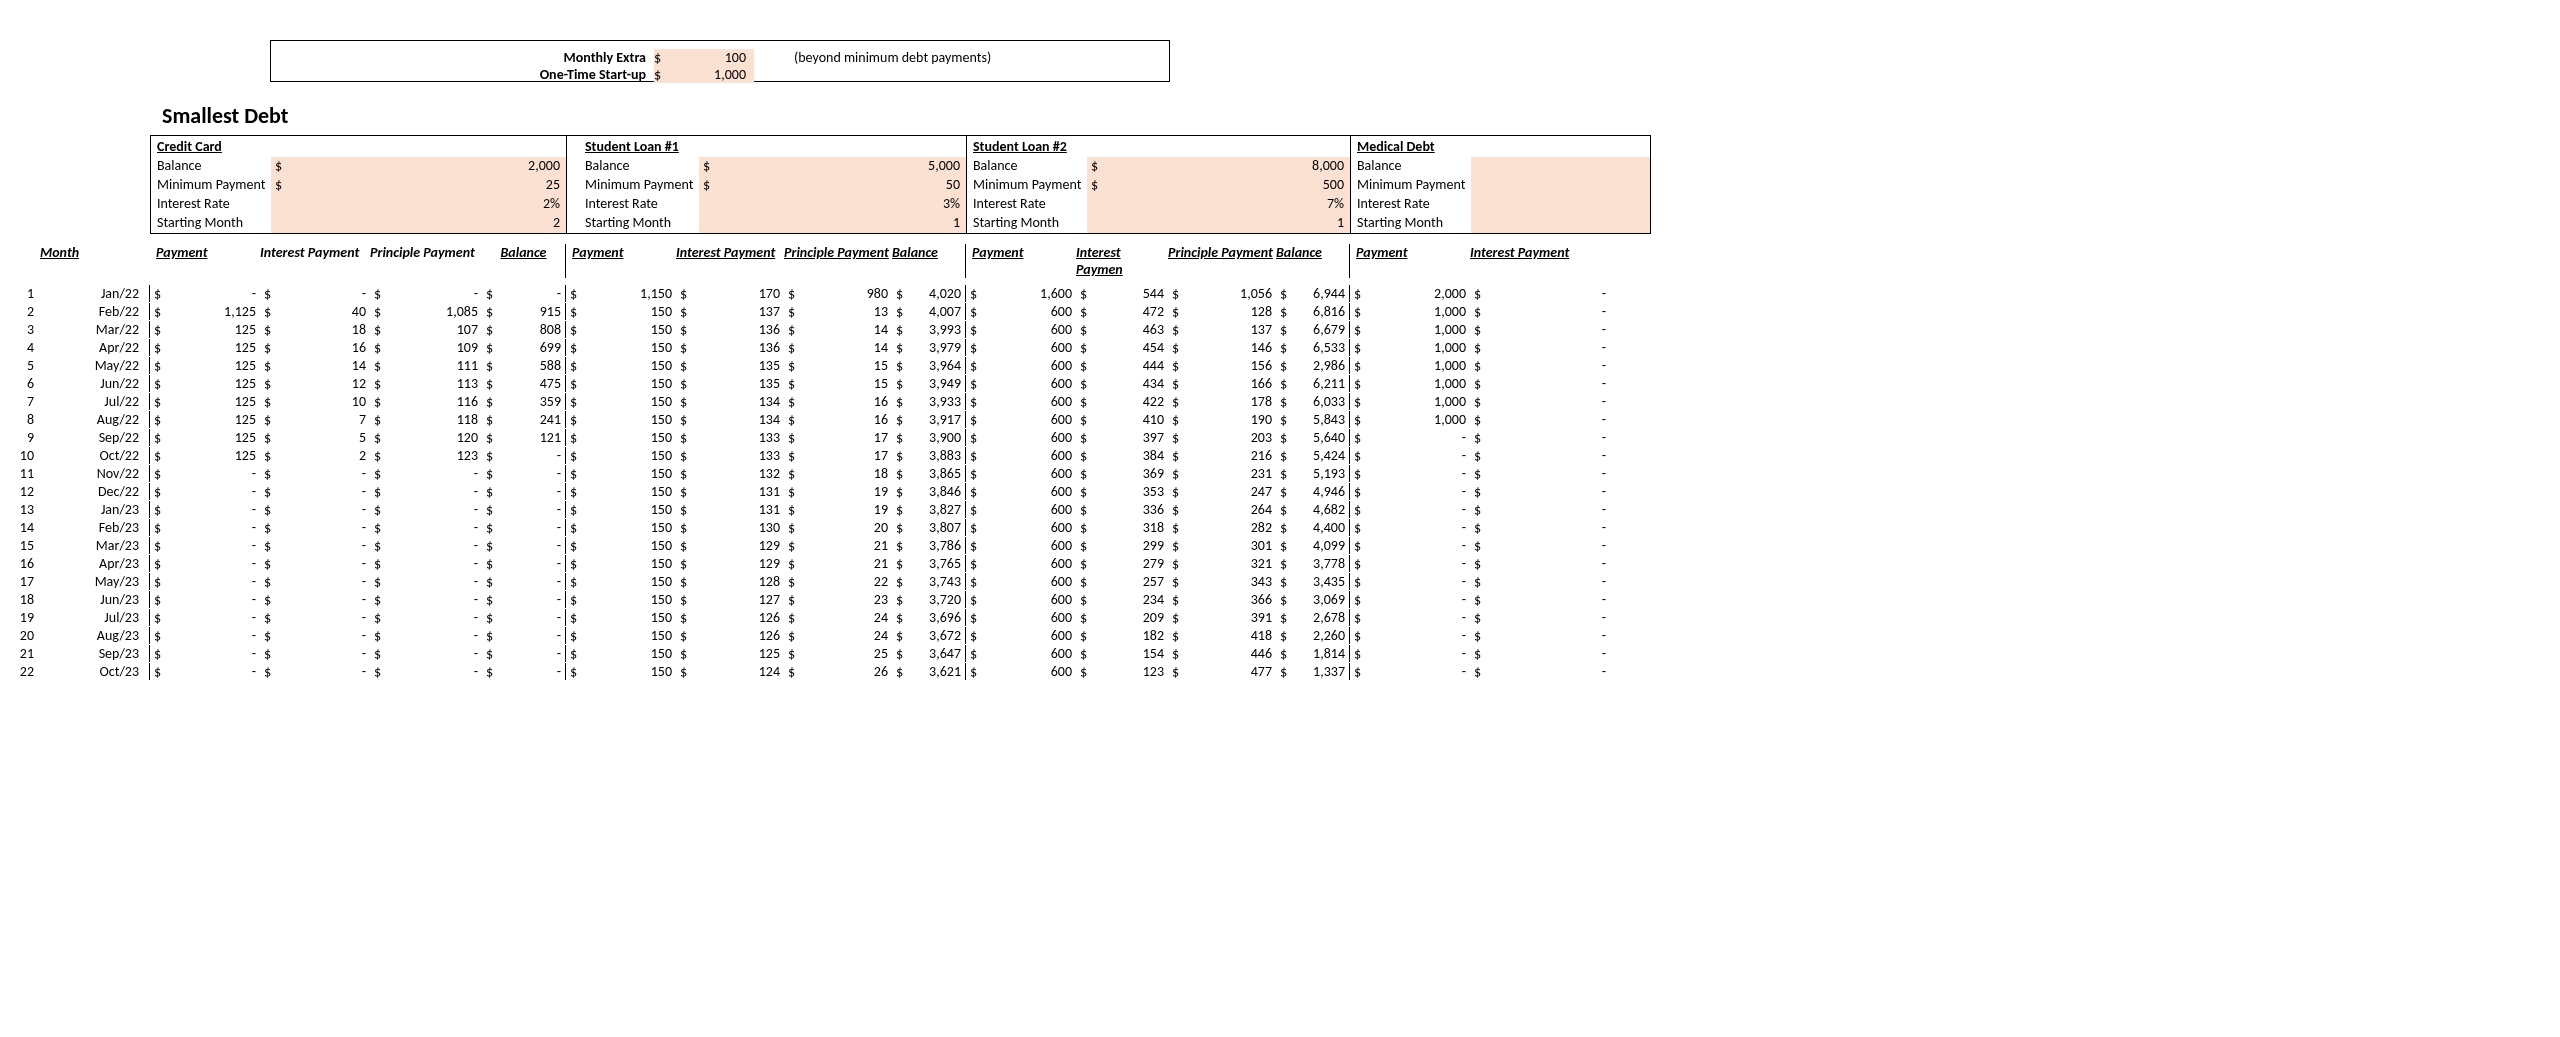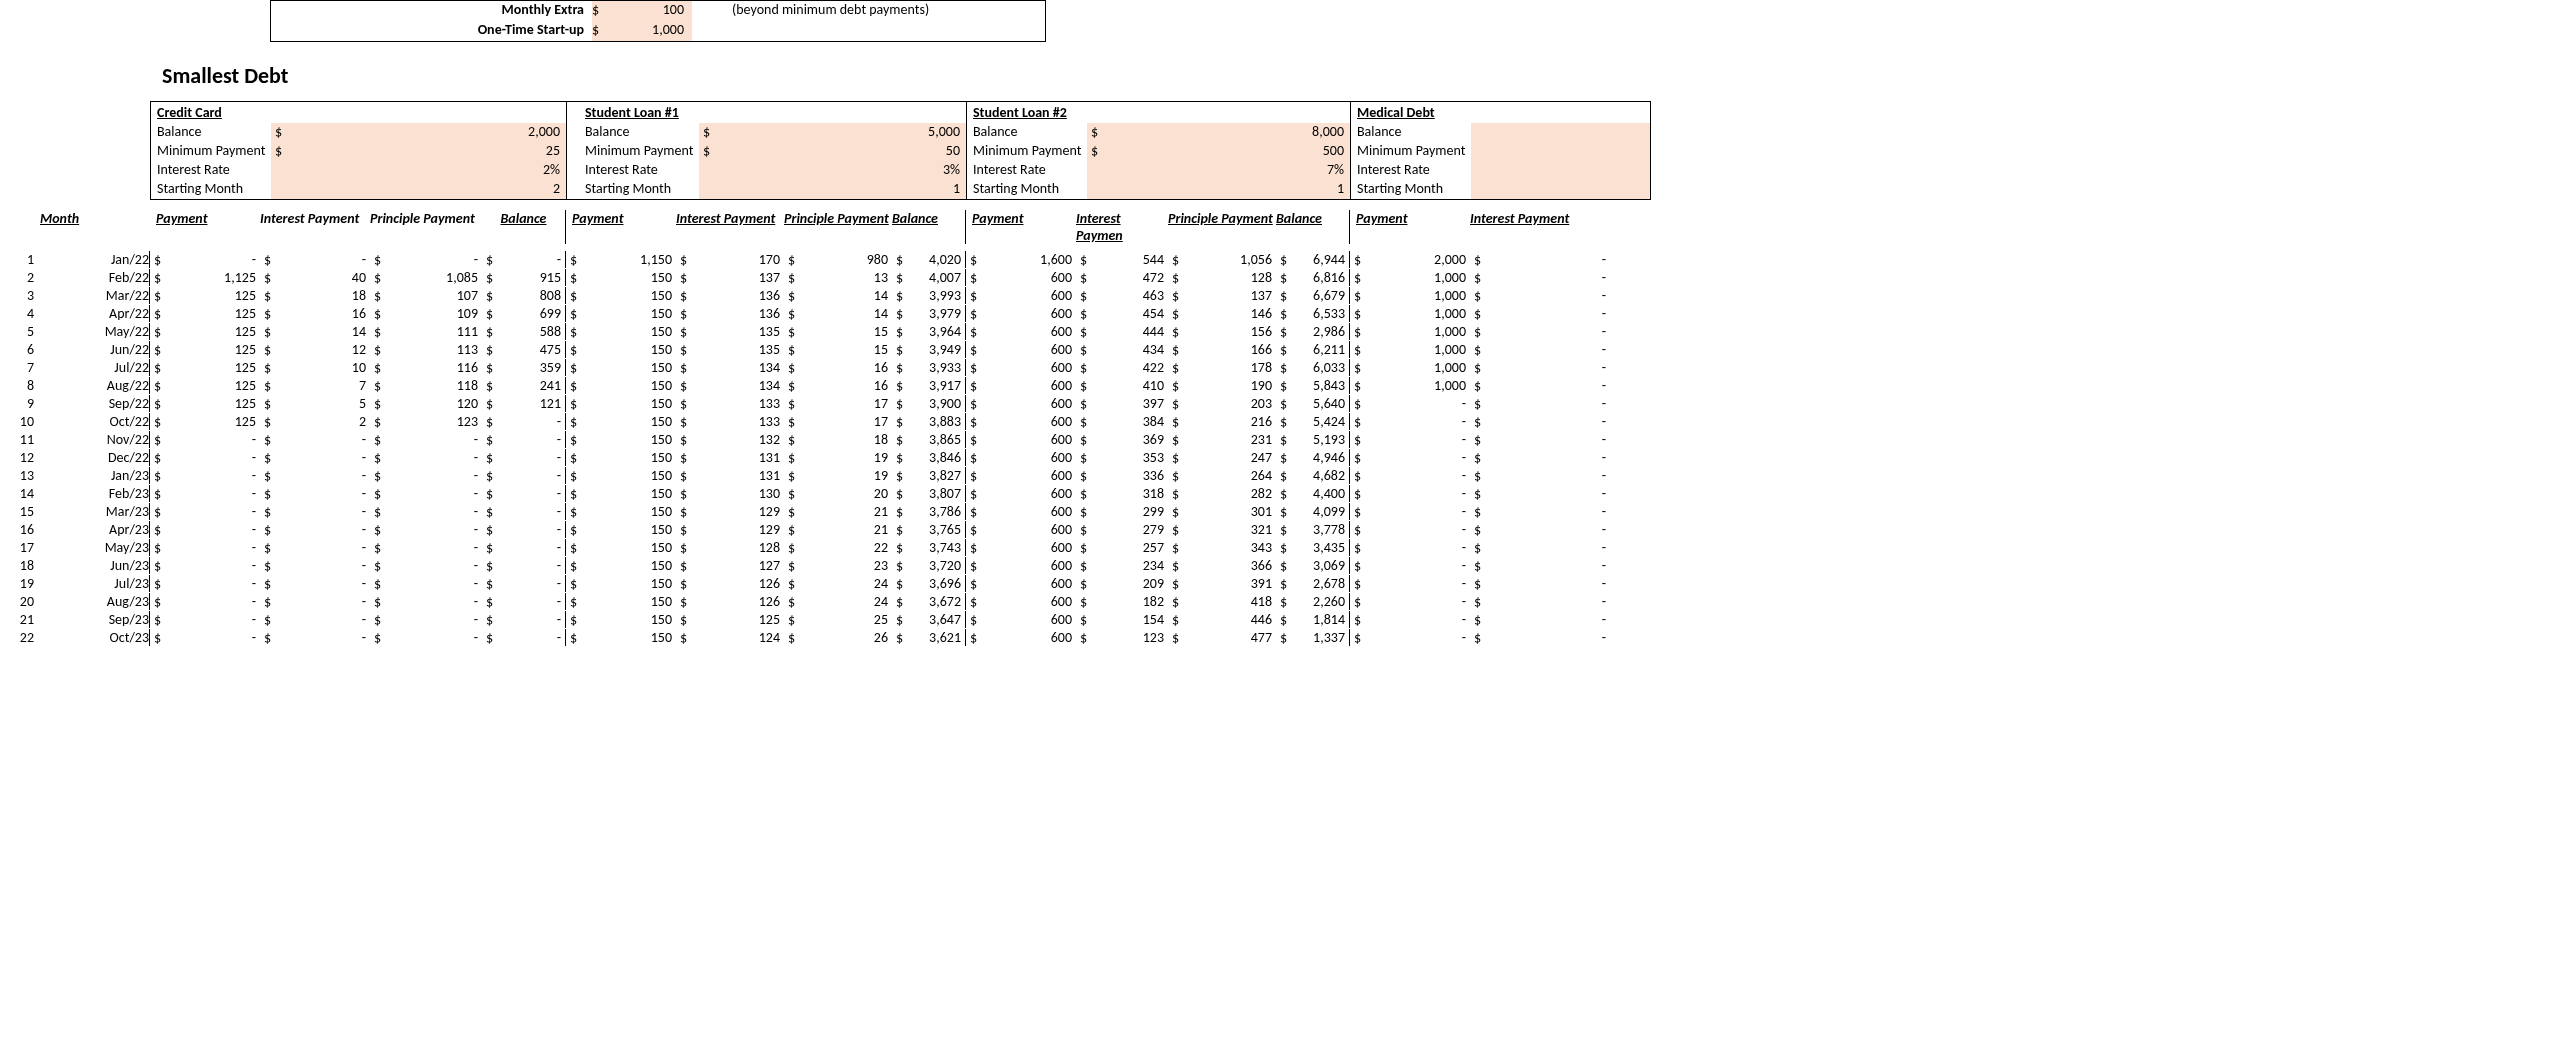--- a/index.html
+++ b/index.html
@@ -20,21 +20,21 @@
   .extra-box {
     border: 1.5px solid #000;
     display: flex;
     padding: 2px 8px;
   }
   .extra-box-left { flex: 1; text-align: right; padding-right: 8px; font-weight: 700; }
   .extra-box-mid  { width: 100px; text-align: right; padding-right: 8px; }
   .extra-box-right{ flex: 1; padding-left: 40px; }
   .peach { background: #fbe1d2; }
   .section-label { font-weight: 700; font-size: 22px; }
-  .debts-row { display: flex; margin-top: 12px; }
+  .debts-row { display: flex; margin-top: 6px; }
   .gutter { width: 150px; }
   .debt-block {
     border: 1.5px solid #000;
     border-right: none;
     flex-shrink: 0;
   }
   .debt-block:last-child { border-right: 1.5px solid #000; }
   .db-cc { width: 416px; }
   .db-sl1 { width: 400px; padding-left: 12px; }
   .db-sl2 { width: 384px; }
@@ -44,21 +44,21 @@
     text-decoration: underline;
     padding: 2px 6px;
   }
   .debt-line { display: flex; height: 19px; }
   .debt-line .lab { width: 120px; padding-left: 6px; }
   .debt-line .val { flex: 1; text-align: right; padding-right: 6px; display:flex; justify-content:space-between; }
   .debt-line .val .d { padding-left: 4px; }
   .headers-row { display: flex; margin-top: 10px; font-weight: 700; font-style: italic; }
   .headers-row .u { text-decoration: underline; }
   .col-month-idx { width: 40px; text-align: right; padding-right: 6px; }
-  .col-month-lbl { width: 110px; text-align: right; padding-right: 0; border-right: 1.5px solid #000; }
+  .col-month-lbl { width: 110px; text-align: right; padding-right: 10px; border-right: 1.5px solid #000; }
   .group { display: flex; flex-shrink: 0; }
   .num { text-align: right; display: flex; justify-content: space-between; padding: 0 4px; }
   .num .d { width: 10px; text-align: left; }
   .num .v { flex: 1; text-align: right; }
   
   .cc .c-pay { width: 110px; }
   .cc .c-int { width: 110px; }
   .cc .c-pri { width: 112px; }
   .cc .c-bal { width: 84px; border-right: 1.5px solid #000; }
   
@@ -78,21 +78,21 @@
   .tbody { margin-top: 6px; }
   .hdr-month { width: 150px; display:flex; }
   .hdr-month .a { width:40px;} .hdr-month .b{flex:1; padding-left:0;}
 </style>
 </head>
 <body>
 
 <div style="display:flex; align-items:flex-end; padding-top:0;">
   <div style="width:190px;"></div>
   <div style="flex:0 0 80px;"></div>
-  <div class="extra-box" style="width:776px; height:42px; flex-direction:column; padding:0;">
+  <div class="extra-box" style="width:900px; height:42px; flex-direction:column; padding:8px;margin-top:40px;">
     <div style="display:flex; height:21px;">
       <div class="extra-box-left" style="width:420px;">Monthly Extra</div>
       <div class="extra-box-mid peach"><span style="float:left;">$</span><span>100</span></div>
       <div class="extra-box-right">(beyond minimum debt payments)</div>
     </div>
     <div style="display:flex; height:21px;">
       <div class="extra-box-left" style="width:420px;">One-Time Start-up</div>
       <div class="extra-box-mid peach"><span style="float:left;">$</span><span>1,000</span></div>
       <div class="extra-box-right"></div>
     </div>

